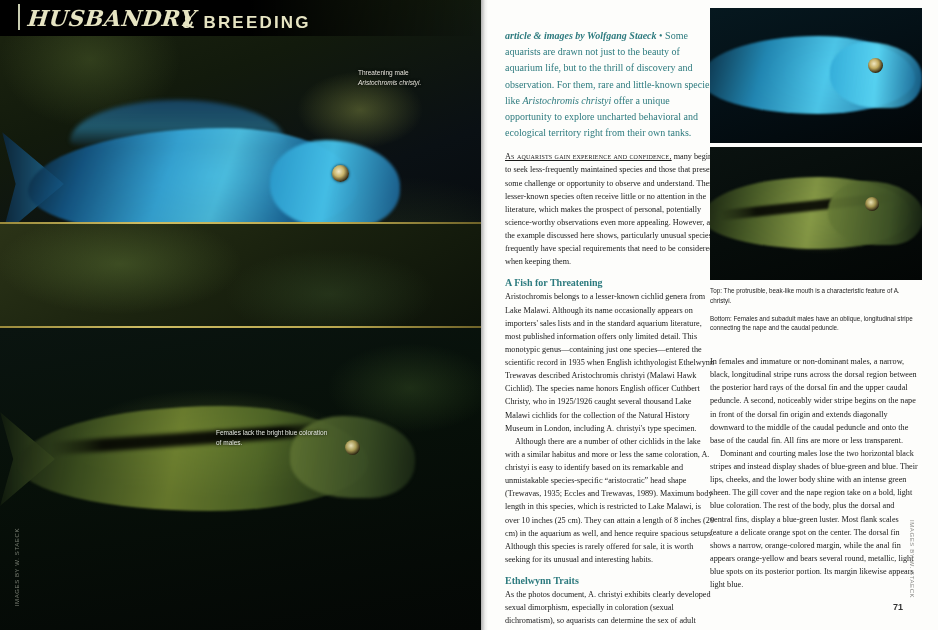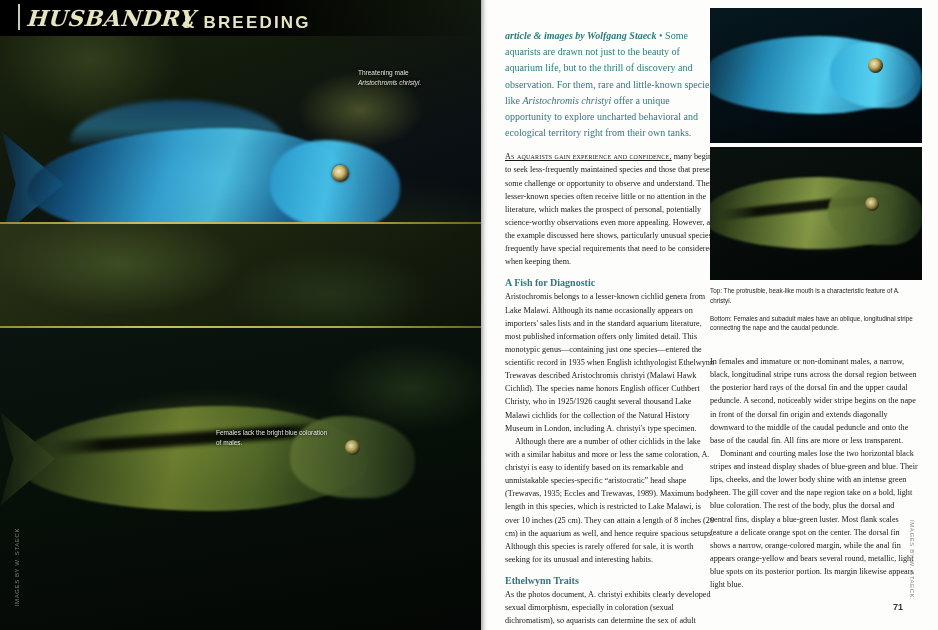--- a/index.html
+++ b/index.html
@@ -427,21 +427,21 @@
     <div class="col" id="col-left">
 
       <p class="intro-para">
         <span class="byline">article &amp; images by Wolfgang Staeck</span><span> • </span><span>Some aquarists are drawn not just to the beauty of aquarium life, but to the thrill of discovery and observation. For them, rare and little-known species like </span><span class="sci">Aristochromis christyi</span><span> offer a unique opportunity to explore uncharted behavioral and ecological territory right from their own tanks.</span>
       </p>
 
       <p class="body-para">
         <span class="sc">As aquarists gain experience and confidence,</span><span> many begin to seek less-frequently maintained species and those that present some challenge or opportunity to observe and understand. These lesser-known species often receive little or no attention in the literature, which makes the prospect of personal, potentially science-worthy observations even more appealing. However, as the example discussed here shows, particularly unusual species frequently have special requirements that need to be considered when keeping them.</span>
       </p>
 
-      <h2 class="section-head">A Fish for Diagnostic</h2>
+      <h2 class="section-head">A Fish for Threatening</h2>
       <p class="body-para">Aristochromis belongs to a lesser-known cichlid genera from Lake Malawi. Although its name occasionally appears on importers' sales lists and in the standard aquarium literature, most published information offers only limited detail. This monotypic genus—containing just one species—entered the scientific record in 1935 when English ichthyologist Ethelwynn Trewavas described Aristochromis christyi (Malawi Hawk Cichlid). The species name honors English officer Cuthbert Christy, who in 1925/1926 caught several thousand Lake Malawi cichlids for the collection of the Natural History Museum in London, including A. christyi's type specimen.</p>
       <p class="body-para">Although there are a number of other cichlids in the lake with a similar habitus and more or less the same coloration, A. christyi is easy to identify based on its remarkable and unmistakable species-specific “aristocratic” head shape (Trewavas, 1935; Eccles and Trewavas, 1989). Maximum body length in this species, which is restricted to Lake Malawi, is over 10 inches (25 cm). They can attain a length of 8 inches (20 cm) in the aquarium as well, and hence require spacious setups. Although this species is rarely offered for sale, it is worth seeking for its unusual and interesting habits.</p>
 
       <h2 class="section-head">Ethelwynn Traits</h2>
       <p class="body-para">As the photos document, A. christyi exhibits clearly developed sexual dimorphism, especially in coloration (sexual dichromatism), so aquarists can determine the sex of adult specimens without difficulty. Adult males are bright blue, while females and sub-adult individuals display a grayish-brown base color on the dorsal region and a more grayish-white or yellow-gray color on the belly. In my experience with the rearing of juveniles, however, males may not exhibit their typical appearance until surprisingly late: it can take over two years for the color change to begin. One feature that points to the sex of the fish earlier on is the shape of the dorsal and anal fins, both of which are rounded posteriorly in females but pointed in males.</p>
     </div>
 
     <div class="col" id="col-right">
       <p class="body-para">In females and immature or non-dominant males, a narrow, black, longitudinal stripe runs across the dorsal region between the posterior hard rays of the dorsal fin and the upper caudal peduncle. A second, noticeably wider stripe begins on the nape in front of the dorsal fin origin and extends diagonally downward to the middle of the caudal peduncle and onto the base of the caudal fin. All fins are more or less transparent.</p>
       <p class="body-para">Dominant and courting males lose the two horizontal black stripes and instead display shades of blue-green and blue. Their lips, cheeks, and the lower body shine with an intense green sheen. The gill cover and the nape region take on a bold, light blue coloration. The rest of the body, plus the dorsal and ventral fins, display a blue-green luster. Most flank scales feature a delicate orange spot on the center. The dorsal fin shows a narrow, orange-colored margin, while the anal fin appears orange-yellow and bears several round, metallic, light blue spots on its posterior portion. Its margin likewise appears light blue.</p>

